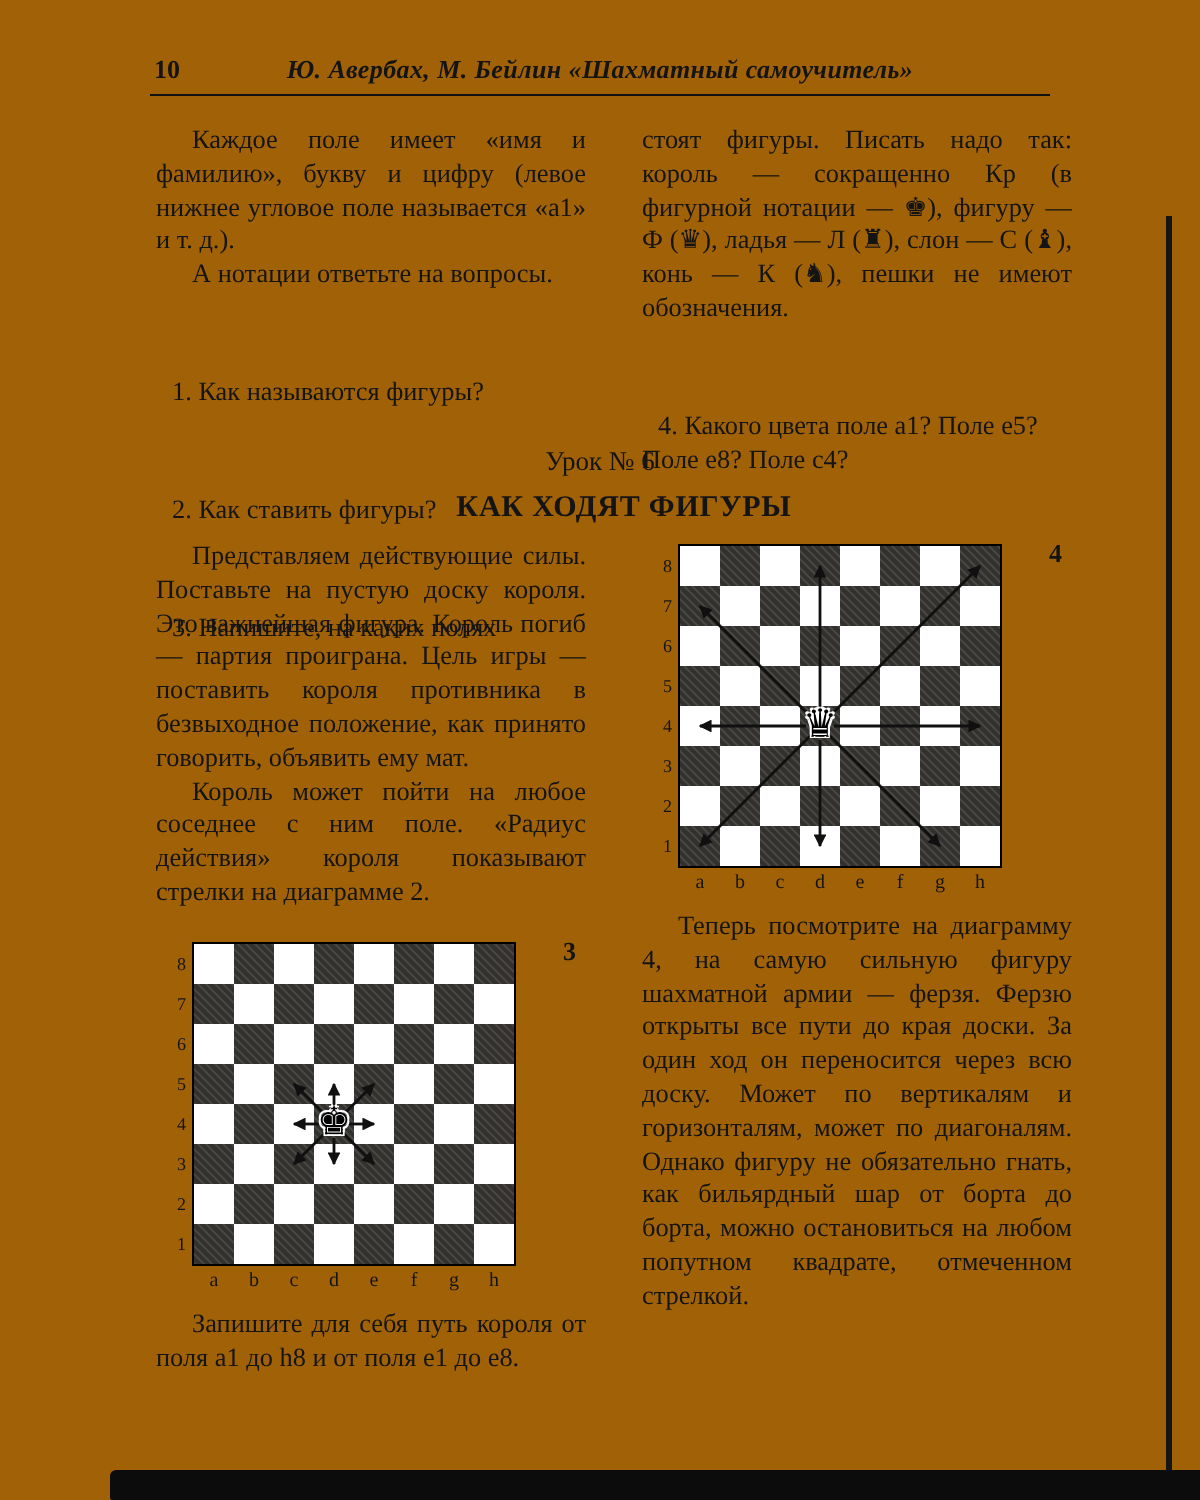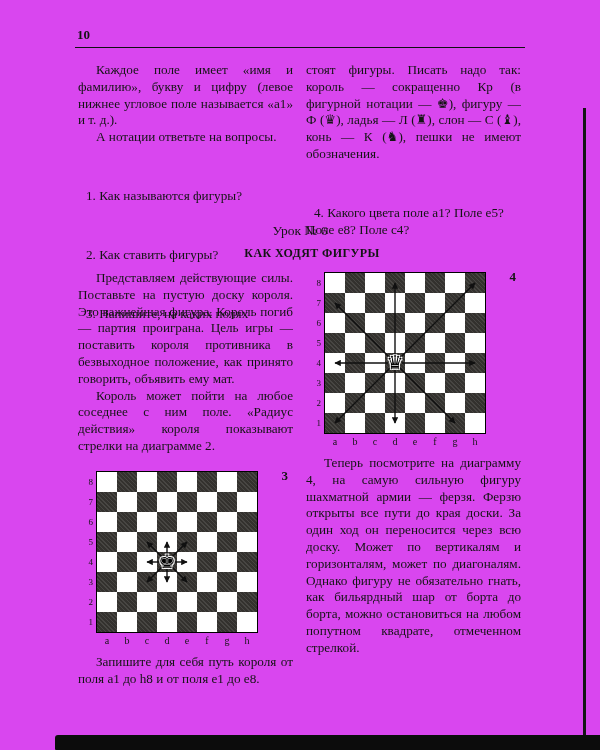--- a/index.html
+++ b/index.html
@@ -1,39 +1,39 @@
 <!DOCTYPE html>
 <html lang="ru"><head>
 <meta charset="utf-8">
 <style>
   html,body{margin:0;padding:0;background:#e9e9e9;}
   .page{
     position:relative;width:600px;height:750px;margin:0 auto;
-    background:#d946ef;color:#141414;overflow:hidden;
+    background:#a16207;color:#141414;overflow:hidden;
     font-family:"Liberation Serif", serif;
   }
   
   .page-header{position:absolute;top:27px;left:75px;width:450px;height:18px;}
   .page-number{position:absolute;left:2px;top:0;font-size:13px;font-weight:bold;}
   .running-title{position:absolute;left:0;right:0;top:0;text-align:center;
     font-size:13px;font-weight:bold;font-style:italic;letter-spacing:.2px;}
   .header-rule{position:absolute;top:47px;left:75px;width:450px;border-top:1.4px solid #111;}
   
-  .cols{position:absolute;left:78px;width:444px;display:flex;gap:13px;}
+  .cols{position:absolute;left:78px;width:444px;display:flex;gap:28px;}
   .cols-top{top:62px;}
   .cols-main{top:270px;}
   .col{flex:0 0 215px;width:215px;}
   p{margin:0;font-size:13.2px;line-height:16.8px;text-align:justify;hyphens:auto;}
   .para{text-indent:18px;}
   .noindent{text-indent:0;}
   .q{text-indent:8px;text-align:left;margin-top:42px;}
   
   .lesson-head{position:absolute;top:223px;left:0;width:600px;text-align:center;}
   .lesson-kicker{font-size:13.5px;margin-bottom:7px;}
-  .lesson-title{margin:0;font-size:12px;font-weight:bold;letter-spacing:.4px;padding-left:24px;}
+  .lesson-title{margin:0;font-size:15px;font-weight:bold;letter-spacing:.4px;padding-left:24px;}
   
   .diagram{position:relative;margin:16px 0 8px;padding-left:6px;box-sizing:border-box;}
   .diagram.first{margin-top:2px;}
   .diag-number{position:absolute;top:-3px;right:5px;font-size:13px;font-weight:bold;}
   .board-row{display:flex;align-items:flex-start;}
   .ranks{width:12px;padding-top:1px;box-sizing:border-box;}
   .rank-label{height:20px;line-height:20px;font-size:9px;text-align:right;padding-right:3px;box-sizing:border-box;}
   .board-outer{position:relative;width:160px;height:160px;border:1px solid #000;}
   .board{display:grid;grid-template-columns:repeat(8,20px);grid-template-rows:repeat(8,20px);}
   .sq.light{background:#ffffff;}
@@ -48,20 +48,21 @@
   .scan-line-right{position:absolute;left:583px;top:108px;width:2.5px;height:630px;background:#151515;}
   .scan-bar-bottom{position:absolute;left:55px;top:735px;width:545px;height:15px;background:#0c0c0c;border-radius:3px 0 0 1px;}
 </style>
 </head>
 <body>
 
 <div class="page">
 
   <header class="page-header">
     <span class="page-number">10</span>
+    <span class="running-title">Ю. Авербах, М. Бейлин «Шахматный самоучитель»</span>
   </header>
   <div class="header-rule"></div>
 
   <section class="cols cols-top">
     <div class="col">
       <p class="para">Каждое поле имеет «имя и фамилию», букву и цифру (левое нижнее угловое поле называется «a1» и т. д.).</p>
       <p class="para">А нотации ответьте на вопросы.</p>
       <p class="q">1. Как называются фигуры?</p>
       <p class="q">2. Как ставить фигуры?</p>
       <p class="q">3. Напишите, на каких полях</p>

